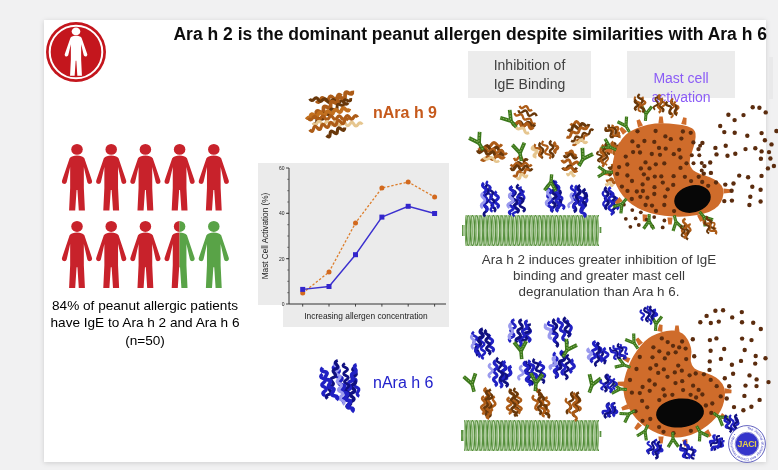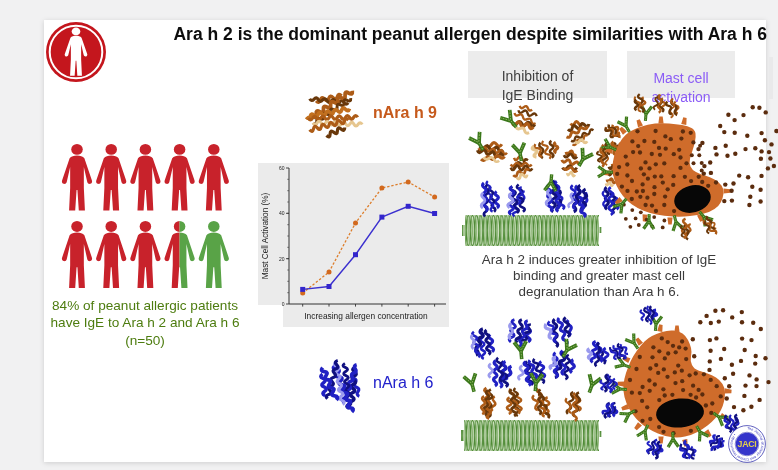--- a/index.html
+++ b/index.html
@@ -1,24 +1,24 @@
 <!DOCTYPE html>
 <html><head><meta charset="utf-8"><style>
 html,body{margin:0;padding:0;width:778px;height:470px;background:#f1f1f2;overflow:hidden}
 *{box-sizing:border-box;font-family:"Liberation Sans",sans-serif}
 #card{position:absolute;left:44px;top:20px;width:722px;height:442px;background:#fff;box-shadow:0 1px 5px rgba(0,0,0,0.15)}
 .t{position:absolute;color:#3a3a3a}
 </style></head><body>
 <div id="card"></div>
 <div style="position:absolute;left:769px;top:57px;width:4px;height:42px;background:#e9e9ea"></div>
 <div class="t" style="left:70px;top:23.5px;width:697px;text-align:right;font-size:17.5px;font-weight:bold;color:#0d0d0d">Ara h 2 is the dominant peanut allergen despite similarities with Ara h 6</div>
-<div class="t" style="left:45px;top:297px;width:200px;text-align:center;font-size:13.6px;line-height:17.3px;color:#4d7c0f">84% of peanut allergic patients<br>have IgE to Ara h 2 and Ara h 6<br>(n=50)</div>
+<div class="t" style="left:45px;top:297px;width:200px;text-align:center;font-size:13.6px;line-height:17.3px;color:#000000">84% of peanut allergic patients<br>have IgE to Ara h 2 and Ara h 6<br>(n=50)</div>
 <div class="t" style="left:373px;top:104px;font-size:16px;font-weight:bold;color:#c65a1c">nAra h 9</div>
 <div class="t" style="left:373px;top:374px;font-size:16px;font-weight:normal;color:#2222cc">nAra h 6</div>
-<div class="t" style="left:468px;top:51px;width:139px;height:47px;background:#ececec;text-align:center;font-size:14px;line-height:19px;color:#404040;padding-top:16px">Inhibition of<br>IgE Binding</div>
+<div class="t" style="left:468px;top:51px;width:123px;height:47px;background:#ececec;text-align:center;font-size:14px;line-height:19px;color:#404040;padding-top:5px">Inhibition of<br>IgE Binding</div>
 <div class="t" style="left:627px;top:51px;width:108px;height:47px;background:#ececec;text-align:center;font-size:14px;line-height:19px;color:#8b5cf6;padding-top:18px">Mast cell<br>activation</div>
 <div class="t" style="left:470px;top:252px;width:258px;text-align:center;font-size:13.4px;line-height:16.2px;color:#3a3a3a">Ara h 2 induces greater inhibition of IgE<br>binding and greater mast cell<br>degranulation than Ara h 6.</div>
 <svg width="778" height="470" viewBox="0 0 778 470" style="position:absolute;left:0;top:0">
     <defs>
       <g id="man">
         <circle cx="50" cy="16" r="16"></circle>
         <path d="M50,34 C41.5,34 33.5,36.5 29.5,42 L8.5,108 C7,113 9.5,117 13,118 C17,119 20.5,117 21.5,112.5 L31,68 L31,130 L28,197 L45,197 L48.8,136 L51.2,136 L55,197 L72,197 L69,130 L69,68 L78.5,112.5 C79.5,117 83,119 87,118 C90.5,117 93,113 91.5,108 L70.5,42 C66.5,36.5 58.5,34 50,34 Z"></path>
       </g>
       <g id="ab">
         <g stroke="#3a771a" stroke-linecap="butt">

